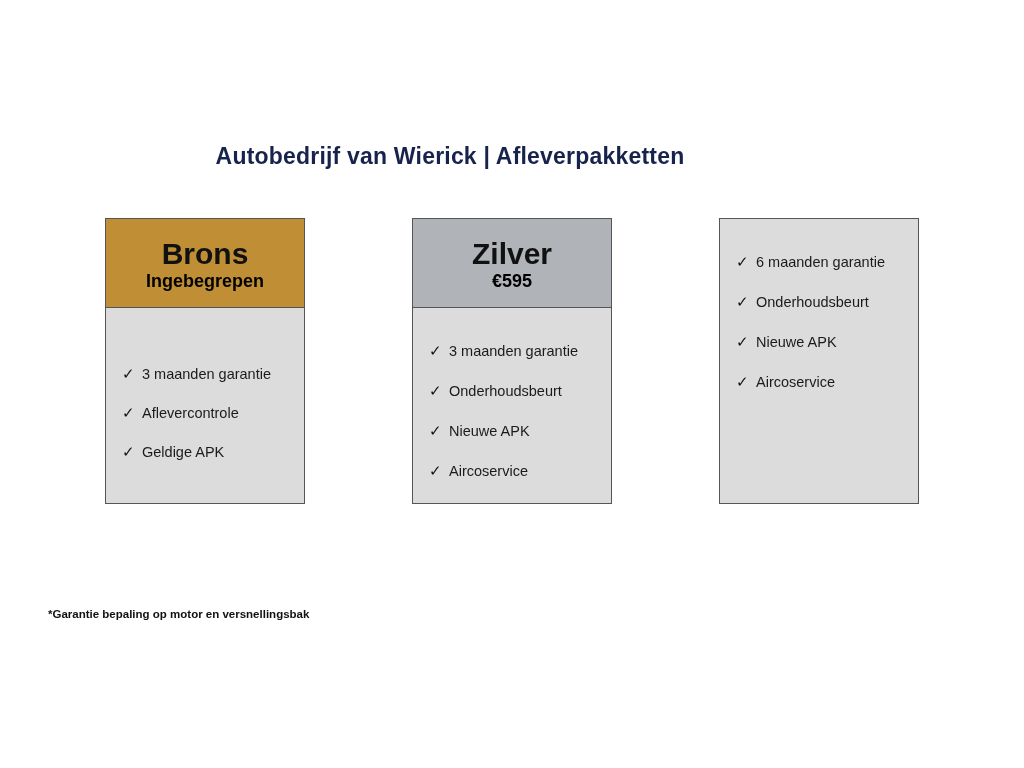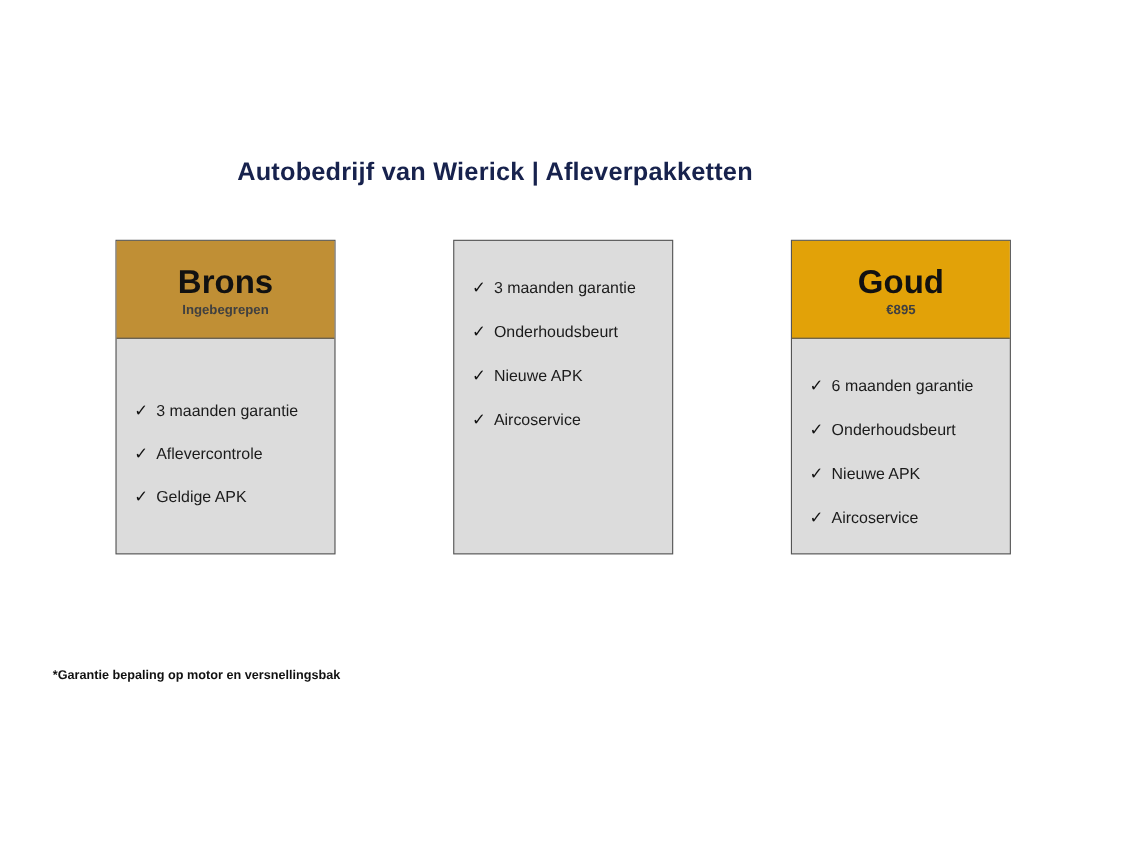--- a/index.html
+++ b/index.html
@@ -59,23 +59,23 @@
   }
 
   .card-name {
     font-size: 30px;
     font-weight: bold;
     color: #111111;
     line-height: 34px;
   }
 
   .card-price {
-    font-size: 12px;
+    font-size: 18px;
     font-weight: bold;
-    color: #404040;
+    color: #000000;
     margin-top: 0;
   }
 
   .card-body {
     flex: 1;
     padding: 34px 0 0 16px;
     display: flex;
     flex-direction: column;
   }
 
@@ -132,20 +132,24 @@
         <span>Aflevercontrole</span>
       </div>
       <div class="feature">
         <span class="check-icon">✓</span>
         <span>Geldige APK</span>
       </div>
     </div>
   </div>
 
   <div class="card silver">
+    <div class="card-header" style="background:#b0b3b8;">
+      <div class="card-name">Zilver</div>
+      <div class="card-price">€595</div>
+    </div>
     <div class="card-body">
       <div class="feature">
         <span class="check-icon">✓</span>
         <span>3 maanden garantie</span>
       </div>
       <div class="feature">
         <span class="check-icon">✓</span>
         <span>Onderhoudsbeurt</span>
       </div>
       <div class="feature">
@@ -153,24 +157,20 @@
         <span>Nieuwe APK</span>
       </div>
       <div class="feature">
         <span class="check-icon">✓</span>
         <span>Aircoservice</span>
       </div>
     </div>
   </div>
 
   <div class="card gold">
-    <div class="card-header" style="background:#e2a208;">
-      <div class="card-name">Goud</div>
-      <div class="card-price">€895</div>
-    </div>
     <div class="card-body">
       <div class="feature">
         <span class="check-icon">✓</span>
         <span>6 maanden garantie</span>
       </div>
       <div class="feature">
         <span class="check-icon">✓</span>
         <span>Onderhoudsbeurt</span>
       </div>
       <div class="feature">

